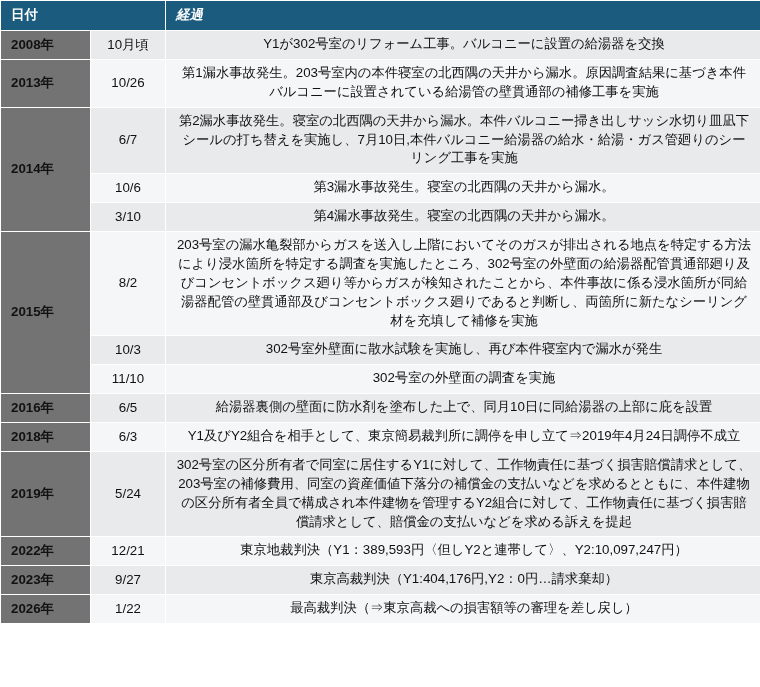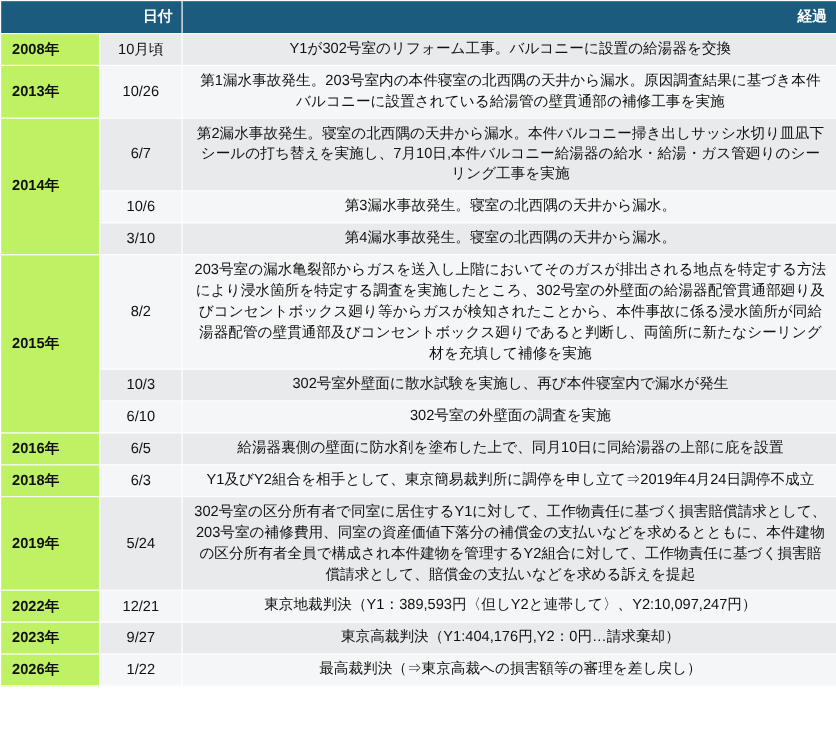--- a/index.html
+++ b/index.html
@@ -20,37 +20,37 @@
   }
   table.timeline col.c-year { width: 90px; }
   table.timeline col.c-date { width: 75px; }
   table.timeline col.c-desc { width: 595px; }
 
   table.timeline th {
     background: #1b5b7e;
     color: #ffffff;
     font-size: 13.5px;
     font-weight: bold;
-    text-align: right;
+    text-align: left;
     padding: 5px 8px 6px 8px;
     border: 1px solid #ffffff;
     vertical-align: middle;
   }
   table.timeline th.th-year { padding-left: 10px; }
-  table.timeline th.th-desc { padding-left: 10px; }
+  table.timeline th.th-desc { padding-left: 10px; font-style: italic; }
 
   table.timeline td {
     font-size: 13.3px;
     line-height: 1.42;
     border: 1px solid #ffffff;
     vertical-align: middle;
     color: #111111;
   }
   td.year {
-    background: #bef264;
+    background: #737373;
     color: #ffffff;
     font-weight: bold;
     font-size: 13.5px;
     text-align: left;
     padding: 4px 6px 4px 10px;
     white-space: nowrap;
   }
   td.date {
     text-align: center;
     padding: 4px 6px;
@@ -108,21 +108,21 @@
       <tr class="band-b">
         <td class="year" rowspan="3">2015年</td>
         <td class="date">8/2</td>
         <td class="desc">203号室の漏水亀裂部からガスを送入し上階においてそのガスが排出される地点を特定する方法により浸水箇所を特定する調査を実施したところ、302号室の外壁面の給湯器配管貫通部廻り及びコンセントボックス廻り等からガスが検知されたことから、本件事故に係る浸水箇所が同給湯器配管の壁貫通部及びコンセントボックス廻りであると判断し、両箇所に新たなシーリング材を充填して補修を実施</td>
       </tr>
       <tr class="band-a">
         <td class="date">10/3</td>
         <td class="desc">302号室外壁面に散水試験を実施し、再び本件寝室内で漏水が発生</td>
       </tr>
       <tr class="band-b">
-        <td class="date">6/10</td>
+        <td class="date">11/10</td>
         <td class="desc">302号室の外壁面の調査を実施</td>
       </tr>
       <tr class="band-a">
         <td class="year" rowspan="1">2016年</td>
         <td class="date">6/5</td>
         <td class="desc">給湯器裏側の壁面に防水剤を塗布した上で、同月10日に同給湯器の上部に庇を設置</td>
       </tr>
       <tr class="band-b">
         <td class="year" rowspan="1">2018年</td>
         <td class="date">6/3</td>

